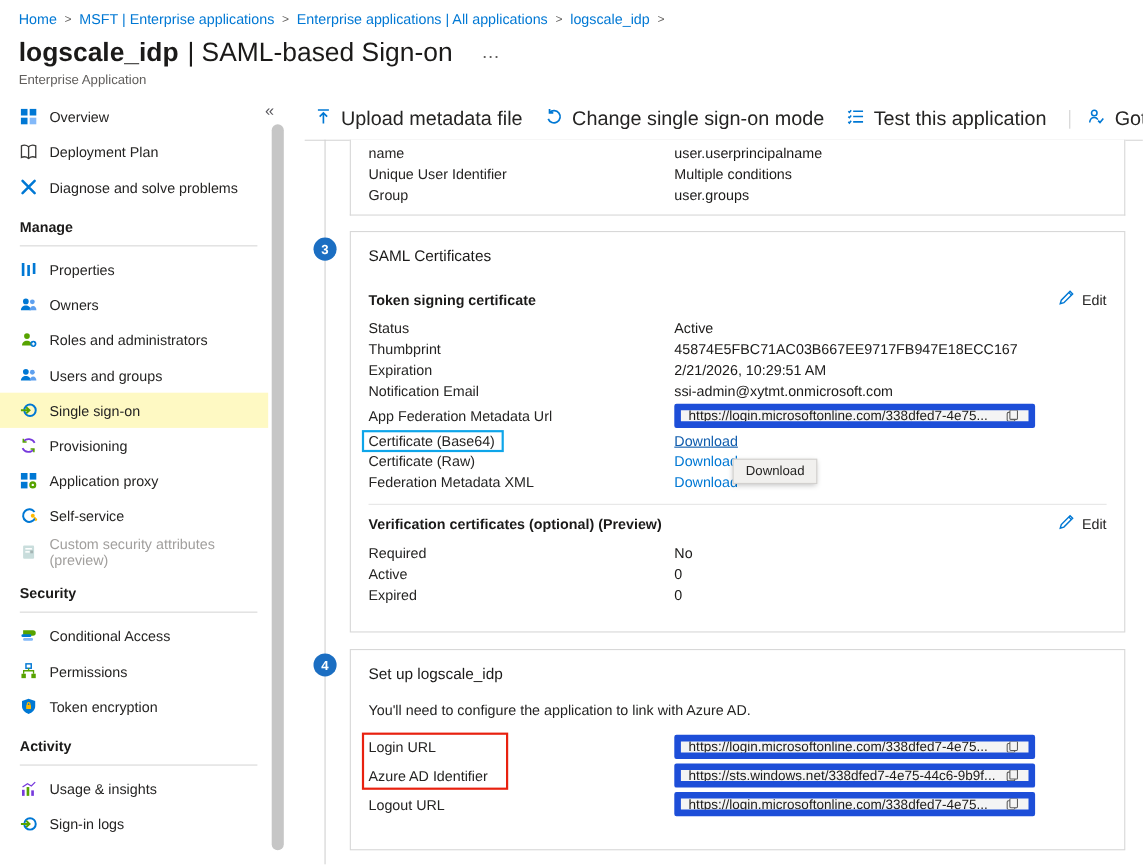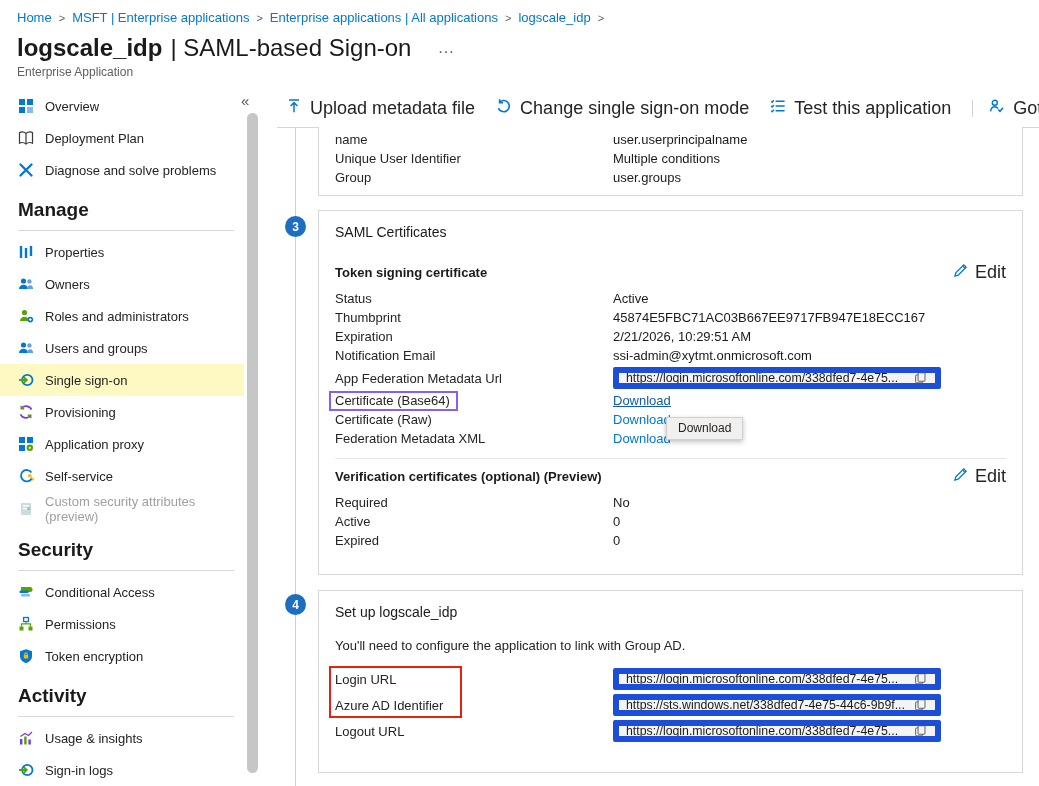--- a/index.html
+++ b/index.html
@@ -19,21 +19,21 @@
 
   
   .sidebar { position:absolute; left:0; top:90px; width:244px; bottom:0; overflow:hidden; font-size:13px; }
   .nav-item { display:flex; align-items:center; gap:11px; height:32px; padding-left:18px; cursor:pointer; color:#252423; }
   .nav-item.selected { background:#fef9c3; }
   .nav-item.disabled { color:#a19f9d; height:auto; min-height:32px; padding-top:2px; padding-bottom:2px; }
   .nav-item.disabled .nav-label { width:170px; line-height:15px; }
   .nav-icon { width:16px; height:16px; flex:0 0 16px; display:flex; align-items:center; justify-content:center; }
   .nav-icon svg { width:16px; height:16px; }
   .nav-item.disabled .nav-icon { opacity:.55; }
-  .nav-section { font-weight:700; font-size:19px; color:#1b1a19; margin:13px 10px 5px 18px; padding-bottom:9px; border-bottom:1px solid #d8d8d8; }
+  .nav-section { font-weight:700; font-size:13px; color:#1b1a19; margin:13px 10px 5px 18px; padding-bottom:9px; border-bottom:1px solid #d8d8d8; }
   .sidebar-scrollbar { position:absolute; left:247px; top:113px; width:11px; height:660px; background:#c6c6c6; border-radius:6px; cursor:pointer; }
   .collapse-btn { position:absolute; left:241px; top:92px; font-size:15px; color:#57565b; cursor:pointer; }
 
   
   .toolbar { position:absolute; left:286px; top:96px; height:24px; display:flex; align-items:center; font-size:18px; color:#252423; white-space:nowrap; }
   .tb-item { display:flex; align-items:center; gap:8px; margin-right:21px; cursor:pointer; }
   .tb-item svg { width:16px; height:16px; }
   .tb-sep { width:1px; height:17px; background:#d1d1d1; margin:0 16px 0 0; }
 
   .main-divider { position:absolute; left:277px; top:127px; right:0; height:1px; background:#d6d6d6; }
@@ -47,32 +47,32 @@
   .card-saml { top:210px; height:365px; padding:12px 16px; }
   .card-setup { top:590px; height:183px; padding:12px 16px; }
 
   .card-title { font-size:14px; line-height:18px; color:#1b1a19; margin-bottom:18px; }
   .kv-row { display:flex; align-items:center; height:19px; font-size:13px; }
   .kv-label { flex:0 0 278px; color:#252423; }
   .kv-value { color:#1b1a19; }
 
   .subsection-row { display:flex; align-items:center; justify-content:space-between; height:26px; margin-bottom:4px; }
   .subsection-heading { font-weight:700; font-size:13px; color:#1b1a19; }
-  .edit-btn { display:flex; align-items:center; gap:7px; font-size:18px; color:#252423; cursor:pointer; }
+  .edit-btn { display:flex; align-items:center; gap:7px; font-size:13px; color:#252423; cursor:pointer; }
   .edit-btn svg { width:15px; height:15px; }
 
   .field-row { display:flex; align-items:center; height:26px; font-size:13px; }
   .url-field { width:328px; height:22px; background:#f4f4f4; border:6px solid #1d4ed8; border-radius:2px; display:flex; align-items:center; justify-content:space-between; padding:0 7px; font-size:12.3px; color:#1b1a19; white-space:nowrap; overflow:hidden; cursor:text; }
   .copy-btn { flex:0 0 14px; display:flex; cursor:pointer; margin-left:6px; }
   .copy-btn svg { width:13px; height:14px; }
 
   .downloads { position:relative; }
   .dl-link { color:#0078d4; cursor:pointer; }
   .dl-link.visited { color:#0f5cad; text-decoration:underline; }
-  .red-box-label { display:inline-block; border:2px solid #8b5cf6; padding:0 6px 1px 4px; margin:-2px 0 -2px -6px; }
+  .red-box-label { display:inline-block; border:2px solid #0ea5e9; padding:0 6px 1px 4px; margin:-2px 0 -2px -6px; }
 
   .tooltip { position:absolute; left:331px; top:26px; background:#f1f0ee; border:1px solid #d2d0ce; box-shadow:0 2px 5px rgba(0,0,0,.25); padding:3px 11px 4px; font-size:12px; color:#252423; z-index:6; }
 
   .card-hr { border:none; border-top:1px solid #e6e6e6; margin:10px 0 4px; }
 
   .setup-desc { font-size:13px; line-height:17px; color:#252423; margin-bottom:12px; }
   .setup-rows { position:relative; }
   .setup-redbox { position:absolute; left:-6px; top:0; width:133px; height:52px; border:2px solid #e8210f; pointer-events:none; }
 </style>
 </head>
@@ -429,21 +429,21 @@
       <span class="kv-value">0</span>
     </div>
     <div class="kv-row">
       <span class="kv-label">Expired</span>
       <span class="kv-value">0</span>
     </div>
   </div>
 
   <div class="card card-setup">
     <div class="card-title" style="margin-bottom:16px;">Set up logscale_idp</div>
-    <div class="setup-desc">You'll need to configure the application to link with Group AD.</div>
+    <div class="setup-desc">You'll need to configure the application to link with Azure AD.</div>
 
     <div class="setup-rows">
       <div class="setup-redbox"></div>
 
       <div class="field-row">
         <span class="kv-label">Login URL</span>
         <span class="url-field">
           <span>https://login.microsoftonline.com/338dfed7-4e75...</span>
           <span class="copy-btn">
               <svg viewBox="0 0 16 16">

